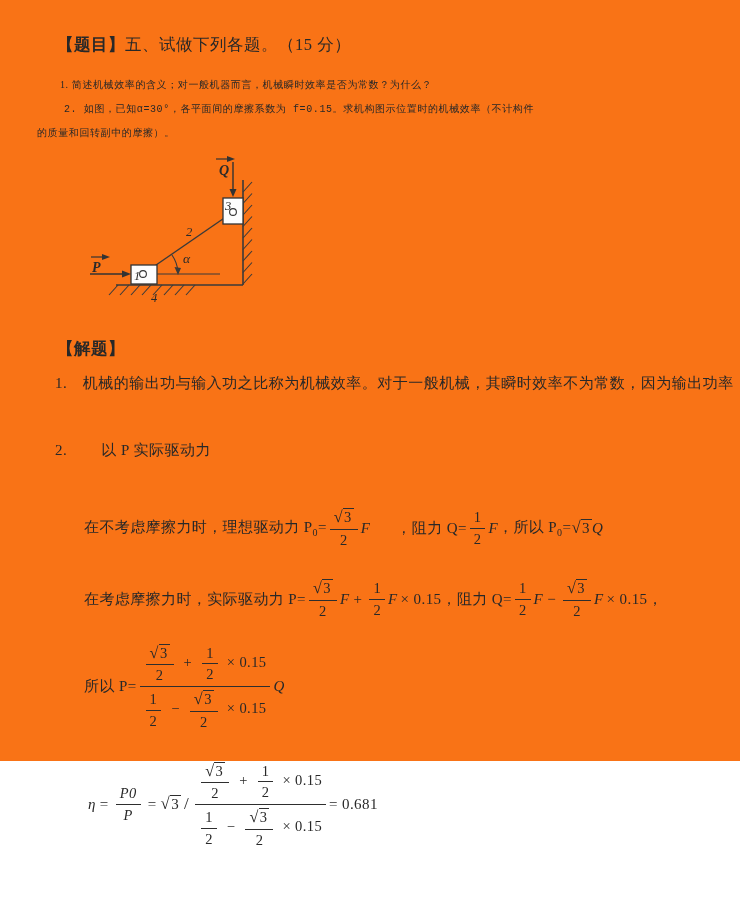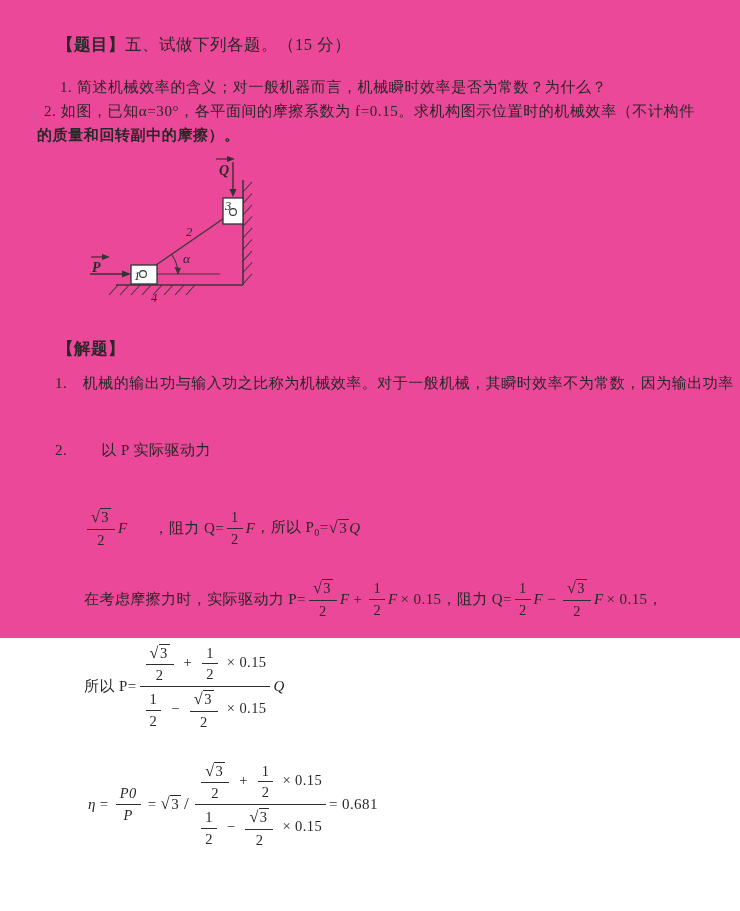--- a/index.html
+++ b/index.html
@@ -1,25 +1,25 @@
 <!DOCTYPE html>
 <html><head>
 <meta charset="utf-8">
 <style>
   html,body{margin:0;padding:0;}
   body{
     width:740px;height:911px;background:#ffffff;
     font-family:"Liberation Serif","DejaVu Serif",serif;
     color:#282828;overflow:hidden;
   }
-  .page{position:relative;width:740px;height:638px;background:#ec4899;}
+  .page{position:relative;width:740px;height:761px;background:#f97316;}
   .abs{position:absolute;}
   .title{font-size:16.5px;letter-spacing:0.5px;white-space:nowrap;}
   .tag{font-weight:bold;}
-  .qtext{font-size:15px;letter-spacing:0.6px;white-space:nowrap;}
+  .qtext{font-size:10px;letter-spacing:0.6px;white-space:nowrap;}
   .stext{font-size:15px;letter-spacing:0.5px;white-space:nowrap;}
   .row{display:flex;align-items:center;font-size:15px;letter-spacing:0.4px;white-space:nowrap;}
   .grp{display:inline-block;}
   .it{font-style:italic;font-family:"Liberation Serif","DejaVu Serif",serif;}
   sub{font-size:10px;}
   .frac{display:inline-block;vertical-align:middle;text-align:center;margin:0 3px;font-size:14.5px;}
   .frac > .num{display:block;border-bottom:1.4px solid #2e2e2e;padding:1px 4px 2px;line-height:1.15;}
   .frac > .den{display:block;padding:2px 4px 0;line-height:1.15;}
   .frac .frac{margin:0 2px;}
   .op{margin:0 4px;}
@@ -37,22 +37,22 @@
 </head>
 <body>
 
 <div class="page">
 
   <div class="abs title" style="left:57px;top:34px;">
     <span class="tag">【题目】</span><span>五、试做下列各题。（15 分）</span>
   </div>
 
   <div class="abs qtext" style="left:60px;top:78px;">1. 简述机械效率的含义；对一般机器而言，机械瞬时效率是否为常数？为什么？</div>
-  <div class="abs qtext" style="left:44px;top:102px;">2. 如图，已知α=30°，各平面间的摩擦系数为 f=0.15。求机构图示位置时的机械效率（不计构件</div>
-  <div class="abs qtext" style="left:37px;top:126px;font-weight:bold;">的质量和回转副中的摩擦）。</div>
+  <div class="abs qtext" style="left:64px;top:102px;font-family:Liberation Mono, monospace;">2. 如图，已知α=30°，各平面间的摩擦系数为 f=0.15。求机构图示位置时的机械效率（不计构件</div>
+  <div class="abs qtext" style="left:37px;top:126px;">的质量和回转副中的摩擦）。</div>
 
   <svg class="abs" style="left:50px;top:146px;" width="330" height="168" viewBox="0 0 330 168">
 
     <line x1="193" y1="34" x2="193" y2="139" stroke="#3a3a3a" stroke-width="1.6"></line>
     <g stroke="#3a3a3a" stroke-width="1.1">
       <line x1="193" y1="46" x2="202" y2="36"></line>
         <line x1="193" y1="57.5" x2="202" y2="47.5"></line>
       <line x1="193" y1="69" x2="202" y2="59"></line>
         <line x1="193" y1="80.5" x2="202" y2="70.5"></line>
       <line x1="193" y1="92" x2="202" y2="82"></line>
@@ -106,20 +106,21 @@
 
   <div class="abs title tag" style="left:57px;top:338px;text-align:right;">【解题】</div>
 
   <div class="abs stext" style="left:55px;top:374px;">1.　机械的输出功与输入功之比称为机械效率。对于一般机械，其瞬时效率不为常数，因为输出功率</div>
 
   <div class="abs stext" style="left:55px;top:441px;">
     <span>2.</span><span class="s2gap"></span><span>以 P 实际驱动力</span>
   </div>
 
   <div class="abs row" style="left:84px;top:500px;height:56px;">
+    <span class="grp"><span>在不考虑摩擦力时，理想驱动力 P</span><sub>0</sub><span>=</span></span>
     <span class="frac">
       <span class="num"><span class="sqrt"><span class="rs">√</span><span class="rb">3</span></span></span>
       <span class="den">2</span>
     </span>
     <span class="it">F</span>
     <span class="spacer"></span>
     <span class="grp">，阻力 Q=</span>
     <span class="frac">
       <span class="num">1</span>
       <span class="den">2</span>

